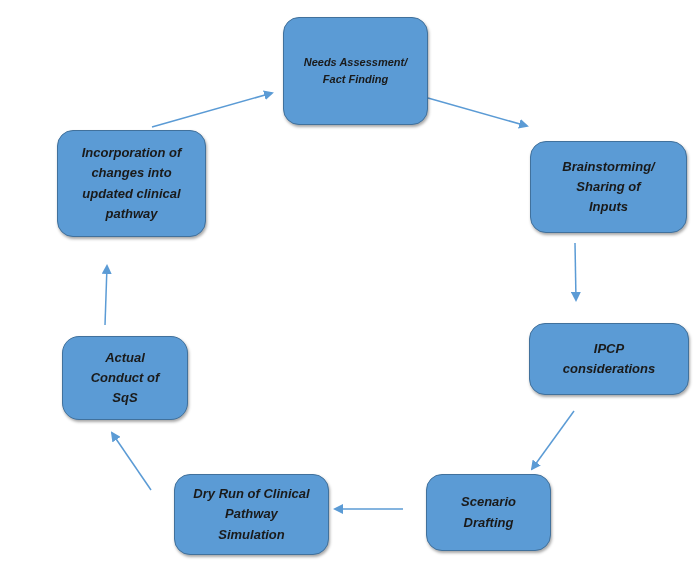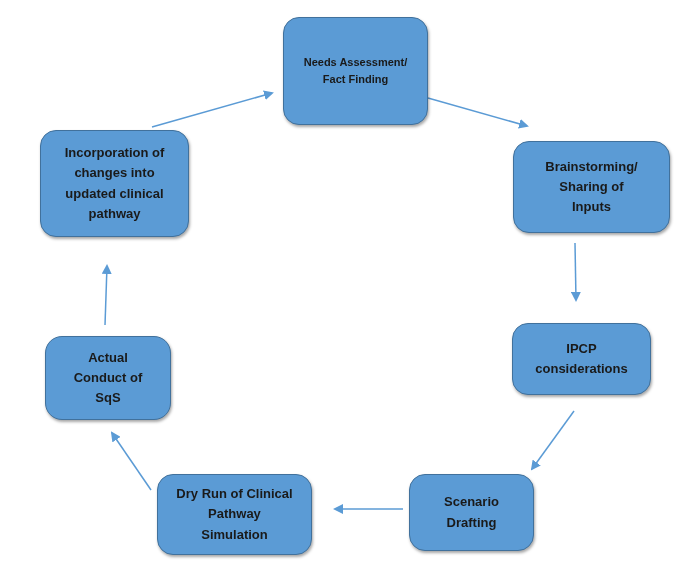--- a/index.html
+++ b/index.html
@@ -31,27 +31,27 @@
       align-items: center;
       justify-content: center;
       text-align: center;
       color: #1a1a1a;
       font-weight: bold;
       line-height: 1.55;
       box-shadow: 1px 2px 3px rgba(0,0,0,0.35);
       padding: 4px 8px;
       white-space: pre-line;
     }
-    .node span { display: block; }
+    .node span { display: block; font-style: italic; }
     .fs11 { font-size: 11px; }
-    .fs13 { font-size: 13px; }
+    .fs13 { font-size: 13px; margin-left: 17px; }
 
     #n-needs      { left: 283px; top: 17px;  width: 145px; height: 108px; }
     #n-brain      { left: 513px; top: 141px; width: 157px; height: 92px; }
-    #n-ipcp       { left: 512px; top: 323px; width: 139px; height: 72px; }
+    #n-ipcp       { left: 512px; top: 323px; width: 160px; height: 72px; }
     #n-scenario   { left: 409px; top: 474px; width: 125px; height: 77px; }
     #n-dryrun     { left: 157px; top: 474px; width: 155px; height: 81px; align-items: center; }
     #n-actual     { left: 45px;  top: 336px; width: 126px; height: 84px; border-radius: 17px; }
     #n-incorp     { left: 40px;  top: 130px; width: 149px; height: 107px; }
   </style>
 </head>
 <body>
 
 <div id="diagram">
   <svg id="arrows" width="697" height="578" style="position:absolute;left:0;top:0;">

